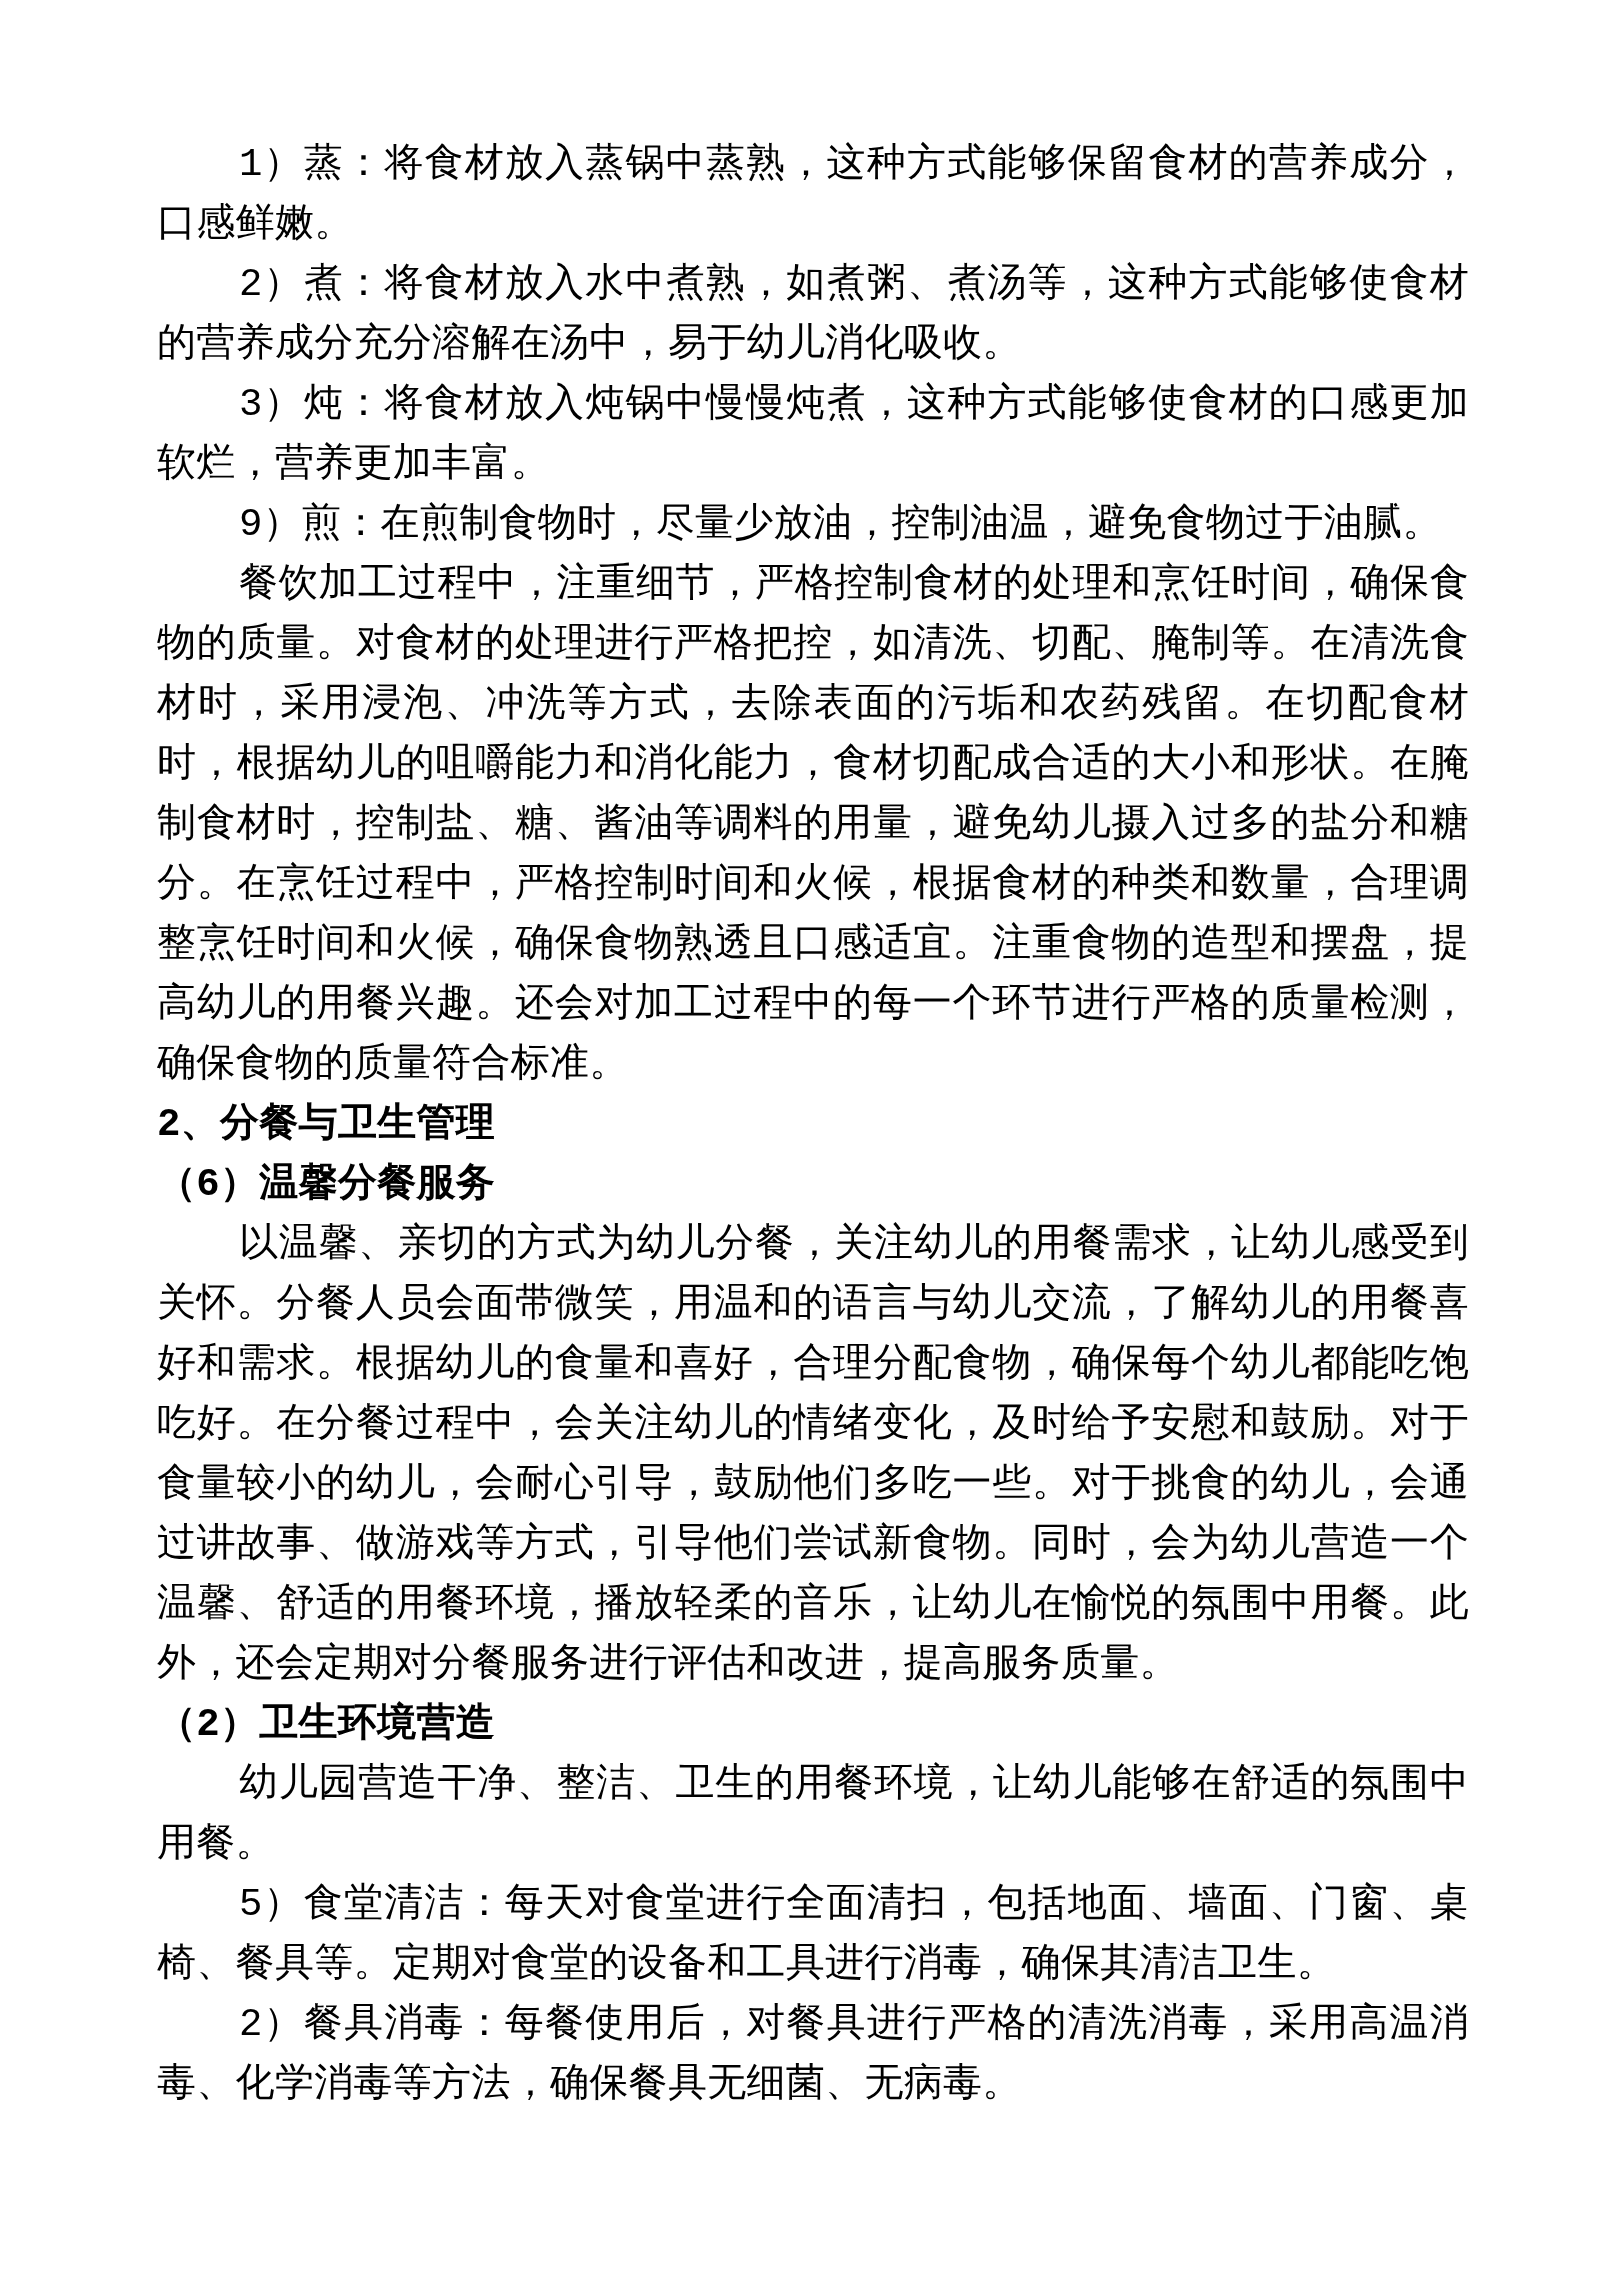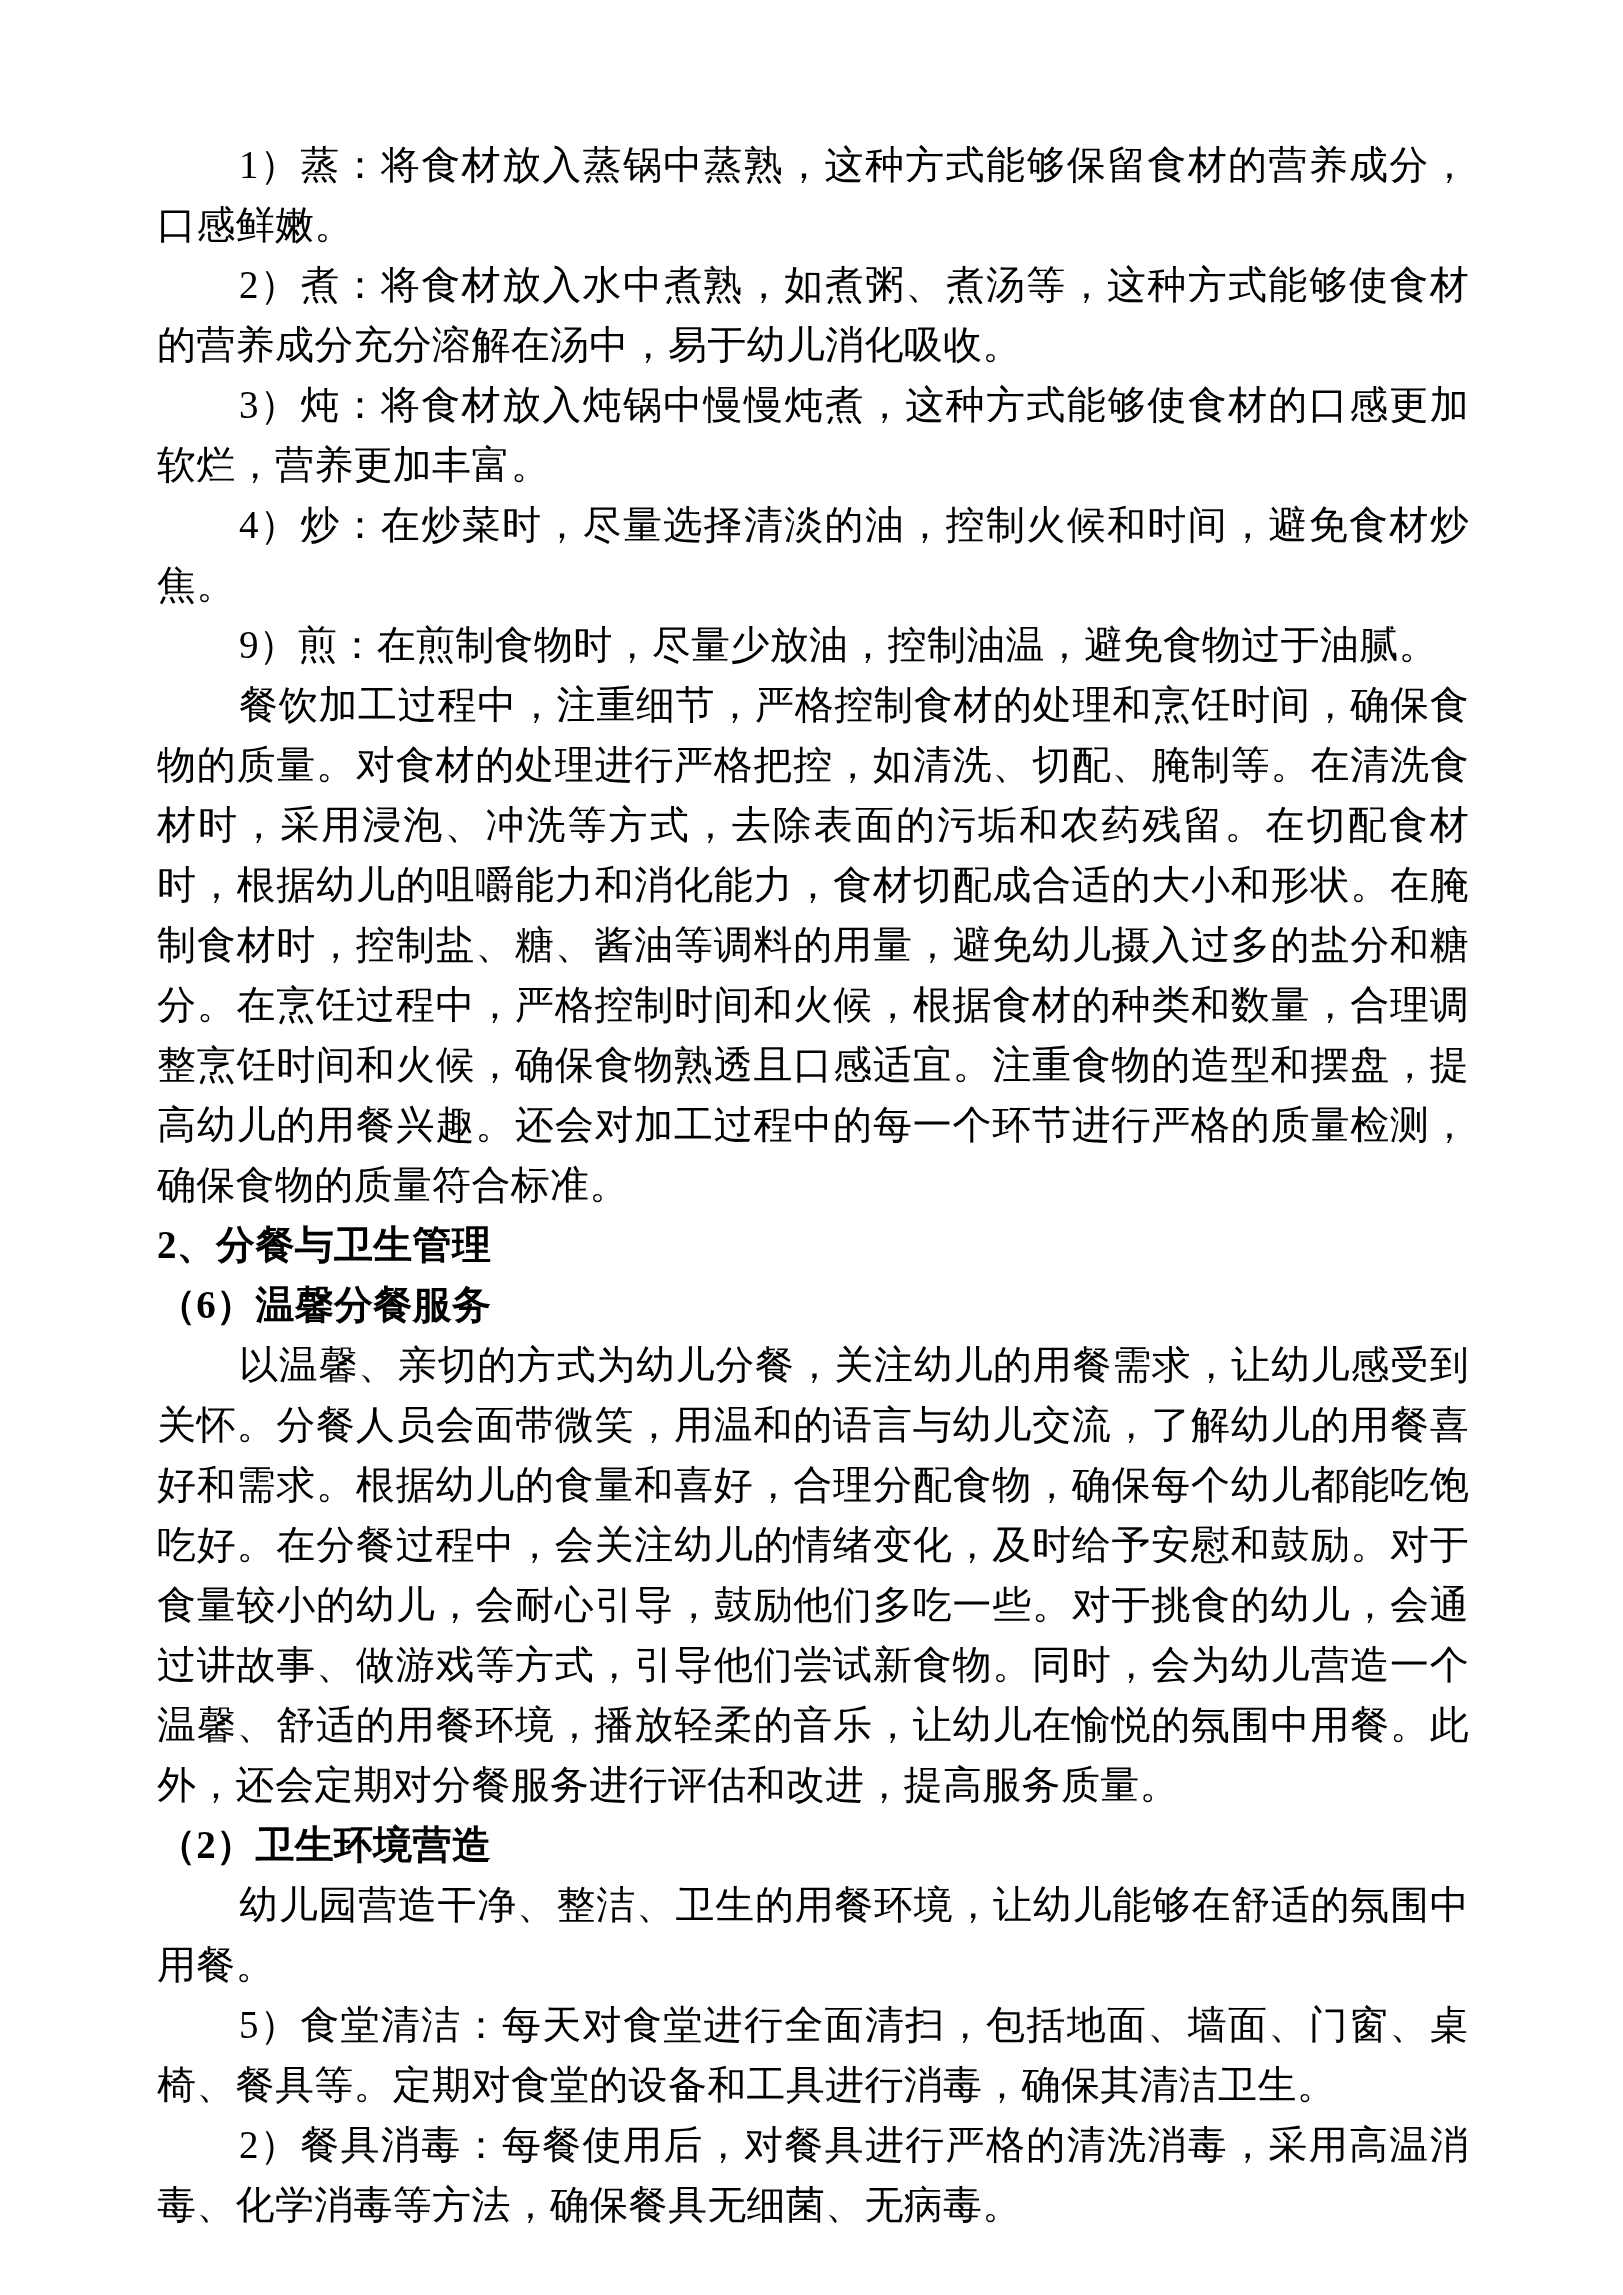--- a/index.html
+++ b/index.html
@@ -7,21 +7,21 @@
     padding: 0;
     background: #ffffff;
   }
   .page {
     position: relative;
     width: 1623px;
     height: 2295px;
     background: #ffffff;
     box-sizing: border-box;
     padding: 135px 154px 105px 157px;
-    font-family: Liberation Serif, serif;
+    font-family: Liberation Mono, monospace;
     color: #000000;
   }
   .doc-body {
     width: 1312px;
   }
   
   .p {
     margin: 0;
     font-size: 39px;
     line-height: 60px;
@@ -51,21 +51,20 @@
 </style>
 </head>
 <body>
 
 <div class="page">
   <div class="doc-body">
 
     <p class="p item">1）蒸：将食材放入蒸锅中蒸熟，这种方式能够保留食材的营养成分，口感鲜嫩。</p>
     <p class="p item">2）煮：将食材放入水中煮熟，如煮粥、煮汤等，这种方式能够使食材的营养成分充分溶解在汤中，易于幼儿消化吸收。</p>
     <p class="p item">3）炖：将食材放入炖锅中慢慢炖煮，这种方式能够使食材的口感更加软烂，营养更加丰富。</p>
-    <p class="p item">4）炒：在炒菜时，尽量选择清淡的油，控制火候和时间，避免食材炒焦。</p>
     <p class="p item">9）煎：在煎制食物时，尽量少放油，控制油温，避免食物过于油腻。</p>
 
     <p class="p">餐饮加工过程中，注重细节，严格控制食材的处理和烹饪时间，确保食物的质量。对食材的处理进行严格把控，如清洗、切配、腌制等。在清洗食材时，采用浸泡、冲洗等方式，去除表面的污垢和农药残留。在切配食材时，根据幼儿的咀嚼能力和消化能力，食材切配成合适的大小和形状。在腌制食材时，控制盐、糖、酱油等调料的用量，避免幼儿摄入过多的盐分和糖分。在烹饪过程中，严格控制时间和火候，根据食材的种类和数量，合理调整烹饪时间和火候，确保食物熟透且口感适宜。注重食物的造型和摆盘，提高幼儿的用餐兴趣。还会对加工过程中的每一个环节进行严格的质量检测，确保食物的质量符合标准。</p>
 
     <p class="h">2、分餐与卫生管理</p>
     <p class="h indent2">（6）温馨分餐服务</p>
     <p class="p">以温馨、亲切的方式为幼儿分餐，关注幼儿的用餐需求，让幼儿感受到关怀。分餐人员会面带微笑，用温和的语言与幼儿交流，了解幼儿的用餐喜好和需求。根据幼儿的食量和喜好，合理分配食物，确保每个幼儿都能吃饱吃好。在分餐过程中，会关注幼儿的情绪变化，及时给予安慰和鼓励。对于食量较小的幼儿，会耐心引导，鼓励他们多吃一些。对于挑食的幼儿，会通过讲故事、做游戏等方式，引导他们尝试新食物。同时，会为幼儿营造一个温馨、舒适的用餐环境，播放轻柔的音乐，让幼儿在愉悦的氛围中用餐。此外，还会定期对分餐服务进行评估和改进，提高服务质量。</p>
 
     <p class="h indent2">（2）卫生环境营造</p>
     <p class="p">幼儿园营造干净、整洁、卫生的用餐环境，让幼儿能够在舒适的氛围中用餐。</p>

